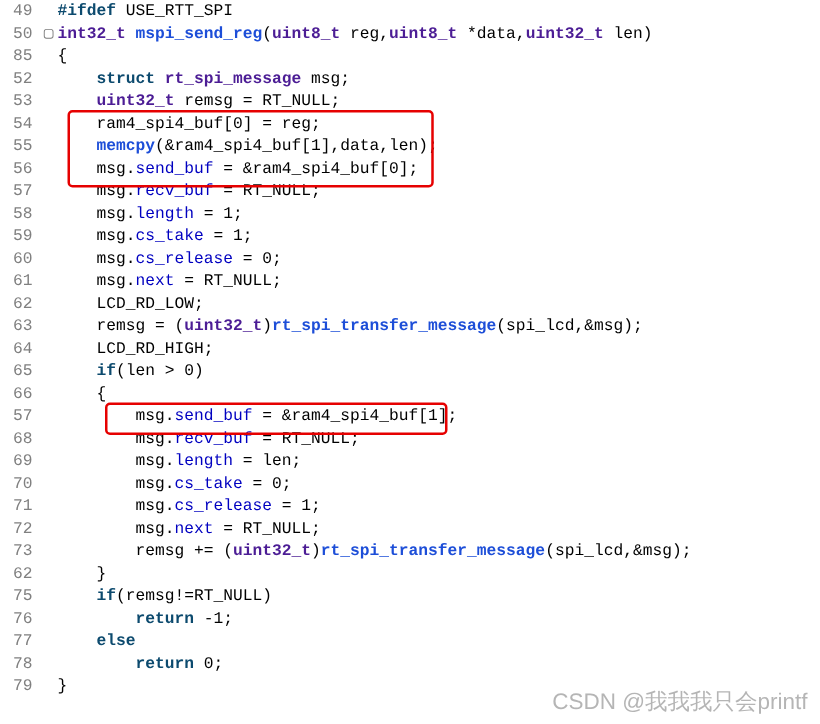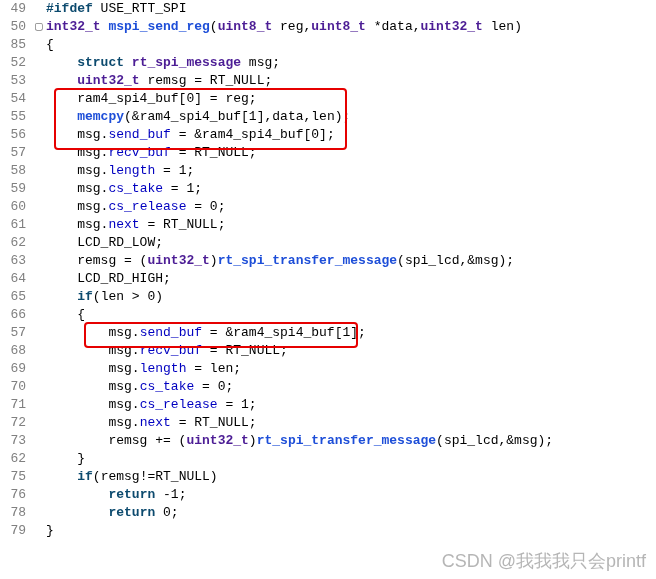--- a/index.html
+++ b/index.html
@@ -89,20 +89,21 @@
     <div class="line"><div class="gutter">57</div><div class="fold"></div><div class="code"><span class="text">        msg.</span><span class="member">send_buf</span><span class="text"> = &amp;ram4_spi4_buf[</span><span class="num">1</span><span class="text">];</span></div></div>
     <div class="line"><div class="gutter">68</div><div class="fold"></div><div class="code"><span class="text">        msg.</span><span class="member">recv_buf</span><span class="text"> = RT_NULL;</span></div></div>
     <div class="line"><div class="gutter">69</div><div class="fold"></div><div class="code"><span class="text">        msg.</span><span class="member">length</span><span class="text"> = len;</span></div></div>
     <div class="line"><div class="gutter">70</div><div class="fold"></div><div class="code"><span class="text">        msg.</span><span class="member">cs_take</span><span class="text"> = </span><span class="num">0</span><span class="text">;</span></div></div>
     <div class="line"><div class="gutter">71</div><div class="fold"></div><div class="code"><span class="text">        msg.</span><span class="member">cs_release</span><span class="text"> = </span><span class="num">1</span><span class="text">;</span></div></div>
     <div class="line"><div class="gutter">72</div><div class="fold"></div><div class="code"><span class="text">        msg.</span><span class="member">next</span><span class="text"> = RT_NULL;</span></div></div>
     <div class="line"><div class="gutter">73</div><div class="fold"></div><div class="code"><span class="text">        remsg += (</span><span class="type">uint32_t</span><span class="text">)</span><span class="func">rt_spi_transfer_message</span><span class="text">(spi_lcd,&amp;msg);</span></div></div>
     <div class="line"><div class="gutter">62</div><div class="fold"></div><div class="code"><span class="text">    }</span></div></div>
     <div class="line"><div class="gutter">75</div><div class="fold"></div><div class="code"><span class="text">    </span><span class="kw">if</span><span class="text">(remsg!=RT_NULL)</span></div></div>
     <div class="line"><div class="gutter">76</div><div class="fold"></div><div class="code"><span class="text">        </span><span class="kw">return</span><span class="text"> -</span><span class="num">1</span><span class="text">;</span></div></div>
+    <div class="line"><div class="gutter">77</div><div class="fold"></div><div class="code"><span class="text">    </span><span class="kw">else</span></div></div>
     <div class="line"><div class="gutter">78</div><div class="fold"></div><div class="code"><span class="text">        </span><span class="kw">return</span><span class="text"> </span><span class="num">0</span><span class="text">;</span></div></div>
     <div class="line"><div class="gutter">79</div><div class="fold"></div><div class="code"><span class="text">}</span></div></div>
   </div>
 
 <div class="watermark">CSDN @我我我只会printf</div>
 
 <div class="highlight-box" style="top: 88px; left: 54px; width: 289px; height: 58px;"></div>
 <div class="highlight-box" style="top: 322px; left: 84px; width: 270px; height: 22px;"></div>
 
 </body></html>

